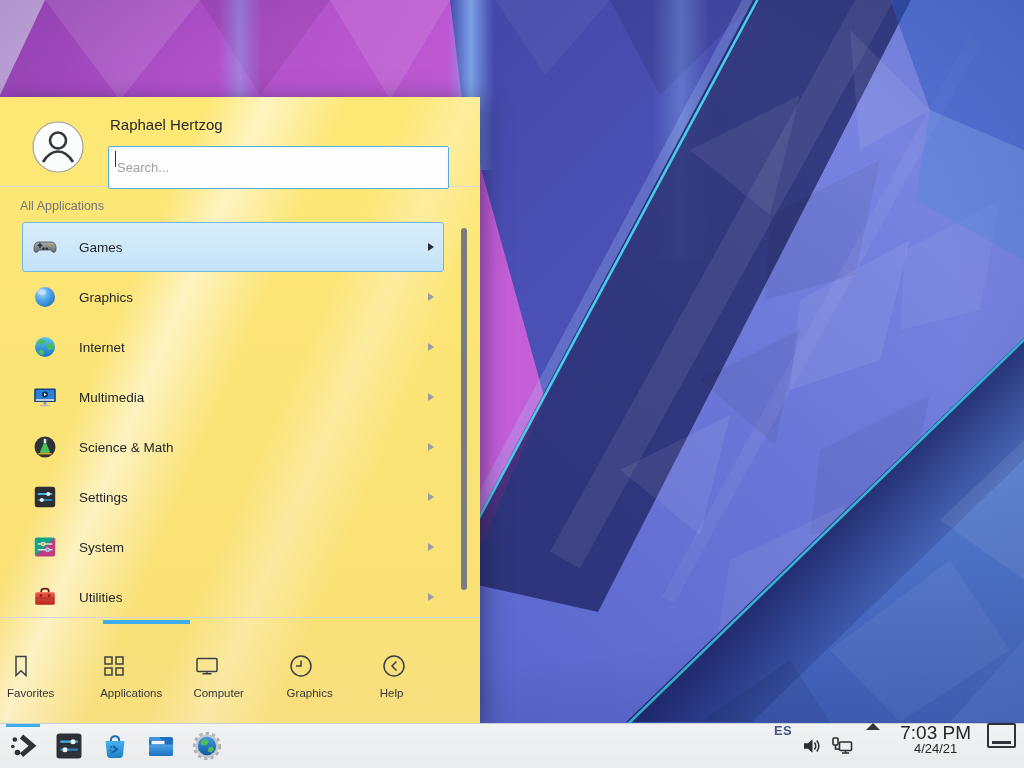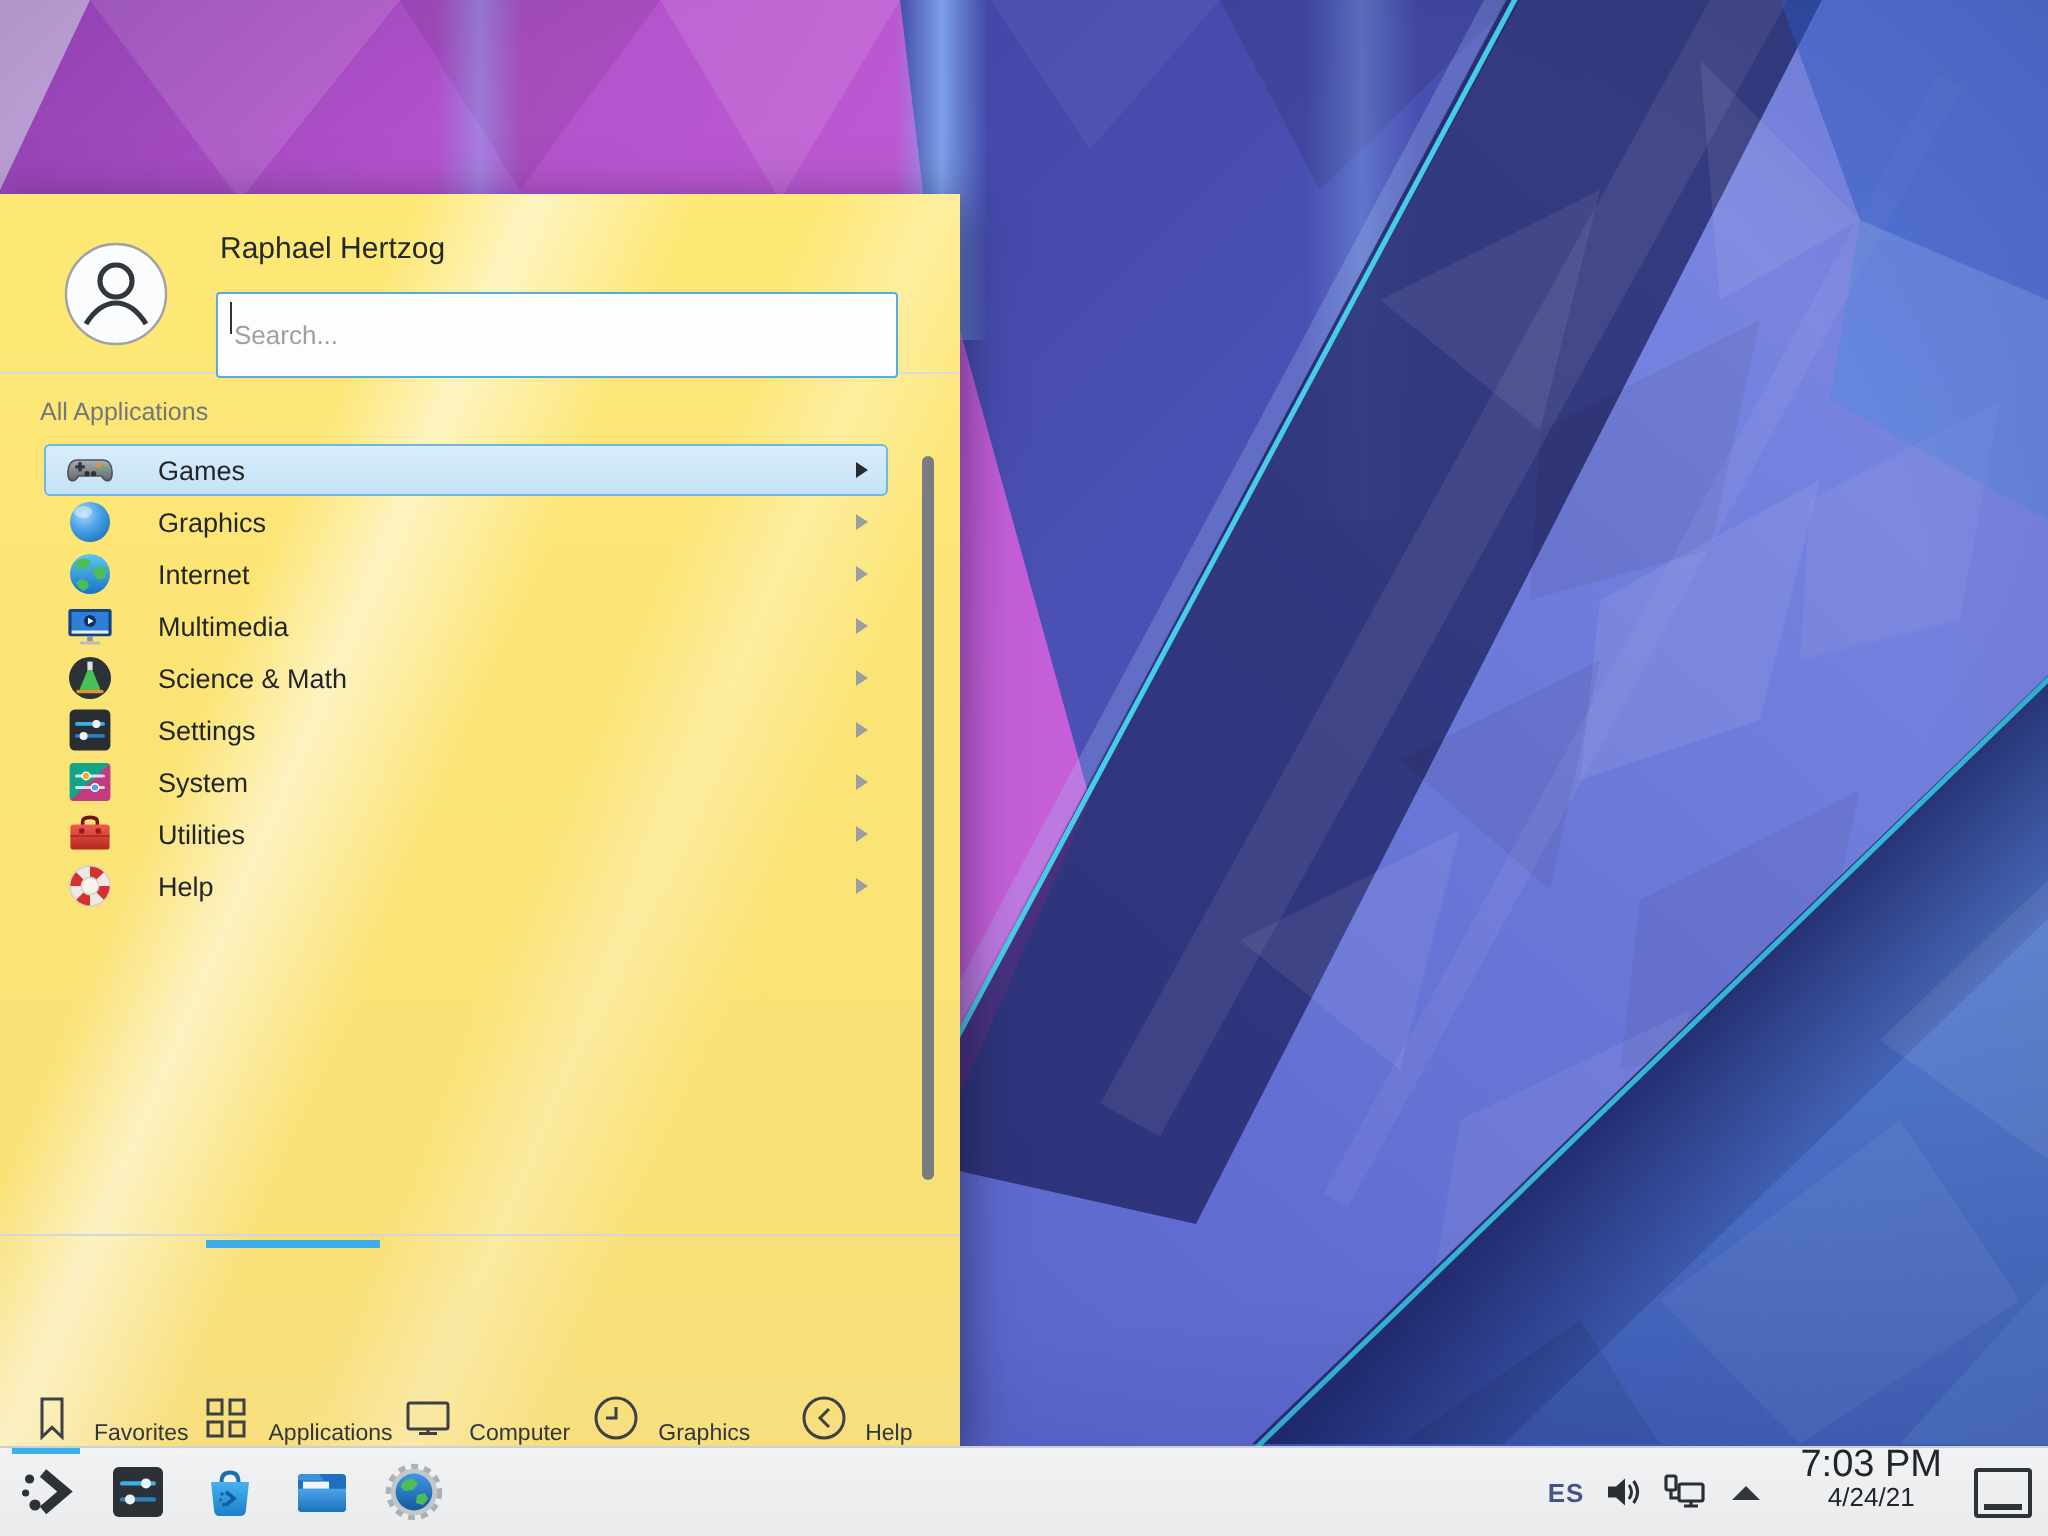--- a/index.html
+++ b/index.html
@@ -20,46 +20,46 @@
   .search-wrap{position:absolute;left:108px;top:49px;width:341px;height:43px}
   .search-wrap input{width:100%;height:100%;box-sizing:border-box;border:1px solid #56aede;
        border-radius:2px;background:#fdfdfe;padding:0 6px 0 8px;font-size:13px;color:#31363b;
        font-family:"Liberation Sans",sans-serif;outline:none}
   .search-wrap input::placeholder{color:#9da1a5}
   .text-caret{position:absolute;left:7px;top:5px;width:1px;height:16px;background:#2f3337}
 
   .section-label{position:absolute;left:20px;top:102px;font-size:12.5px;color:#72767a}
 
   .app-list{position:absolute;left:0;top:125px;right:0;height:395px;overflow:hidden}
-  .row{height:26px;box-sizing:border-box;margin:0 36px 0 22px;padding:0 9px;
+  .row{height:50px;box-sizing:border-box;margin:0 36px 0 22px;padding:0 9px;
        display:flex;align-items:center;border:1px solid transparent;border-radius:3px}
   .row.selected{background:linear-gradient(#d9edfa,#c3e3f7);border-color:#6fb7e5}
   .row .cat-icon{width:26px;height:26px;flex:0 0 26px;margin-right:21px}
   .row .cat-label{font-size:13.5px;color:#232629}
   .row .arrow{margin-left:auto;width:0;height:0;border-top:4.5px solid transparent;
        border-bottom:4.5px solid transparent;border-left:6px solid #9a9da1}
   .row.selected .arrow{border-left-color:#2a2d30}
 
   .scrollbar{position:absolute;right:13px;top:131px;width:6px;height:362px;border-radius:3px;background:#797c80}
 
   .bottom-divider{position:absolute;left:0;right:0;top:520px;height:1px;background:#d4d6d9}
   .tab-indicator{position:absolute;left:103px;top:523px;width:87px;height:4px;background:#3daee9}
 
   .tabbar{position:absolute;left:7px;right:7px;top:528px;bottom:0;display:flex}
-  .tab{flex:1;display:flex;align-items:flex-end;justify-content:center;gap:7px;padding-top:3px}
+  .tab{flex:1;display:flex;flex-direction:column;align-items:flex-start;justify-content:center;gap:7px;padding-top:3px}
   .tab-label{font-size:11.5px;color:#33373b}
 
   
   .panel{position:absolute;left:0;bottom:0;width:1024px;height:45px;box-sizing:border-box;
          background:linear-gradient(#f1f2f4,#e9ebed);border-top:1px solid #cdd0d2;
          display:flex;align-items:center}
   .apps{display:flex;align-items:center;gap:16px;padding-left:8px}
   .app{width:30px;height:30px;position:relative}
   .app.active::after{content:"";position:absolute;left:-2px;right:-2px;top:-7px;height:3px;background:#3daee9}
-  .tray{margin-left:auto;display:flex;align-items:center;gap:10px}
+  .tray{margin-left:auto;display:flex;gap:10px}
   .kb-layout{font-size:13px;font-weight:bold;color:#46538a;letter-spacing:.5px}
   .tray-icon{display:flex;align-items:center}
   .caret-up{width:0;height:0;border-left:7px solid transparent;border-right:7px solid transparent;
             border-bottom:7px solid #32373c;margin:0 2px}
   .clock{text-align:center;color:#232629;line-height:1.02;margin:0 6px 14px 8px}
   .clock .time{font-size:19px}
   .clock .date{font-size:13px}
   .show-desktop{width:25px;height:21px;border:2px solid #2f3337;border-radius:2px;
                 margin-right:8px;position:relative;background:transparent}
   .show-desktop::after{content:"";position:absolute;left:3px;right:3px;bottom:2px;height:2.5px;background:#2f3337}

